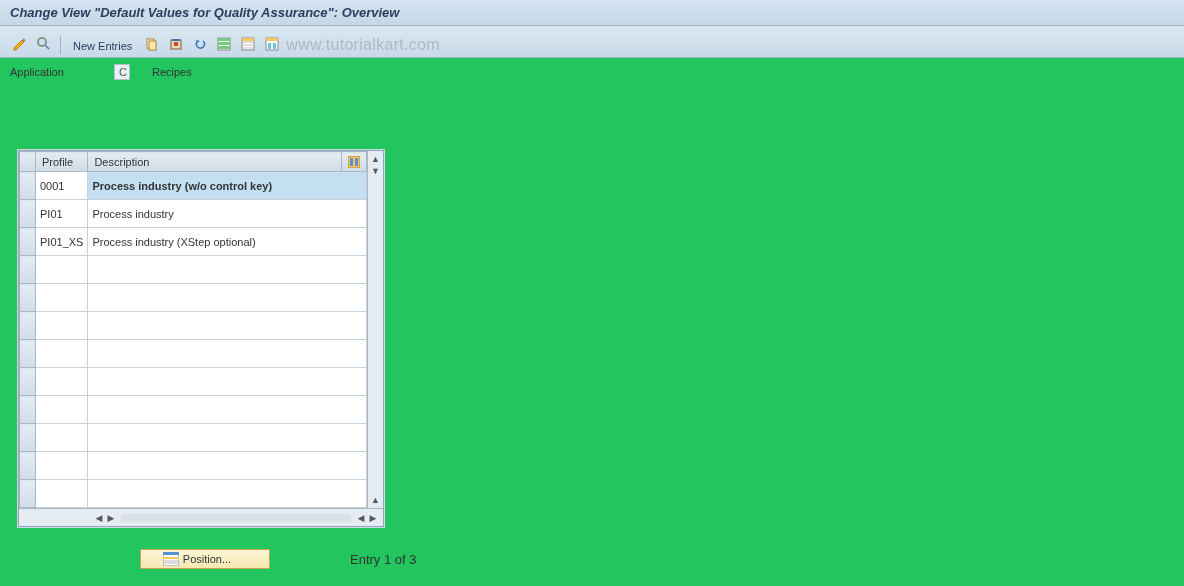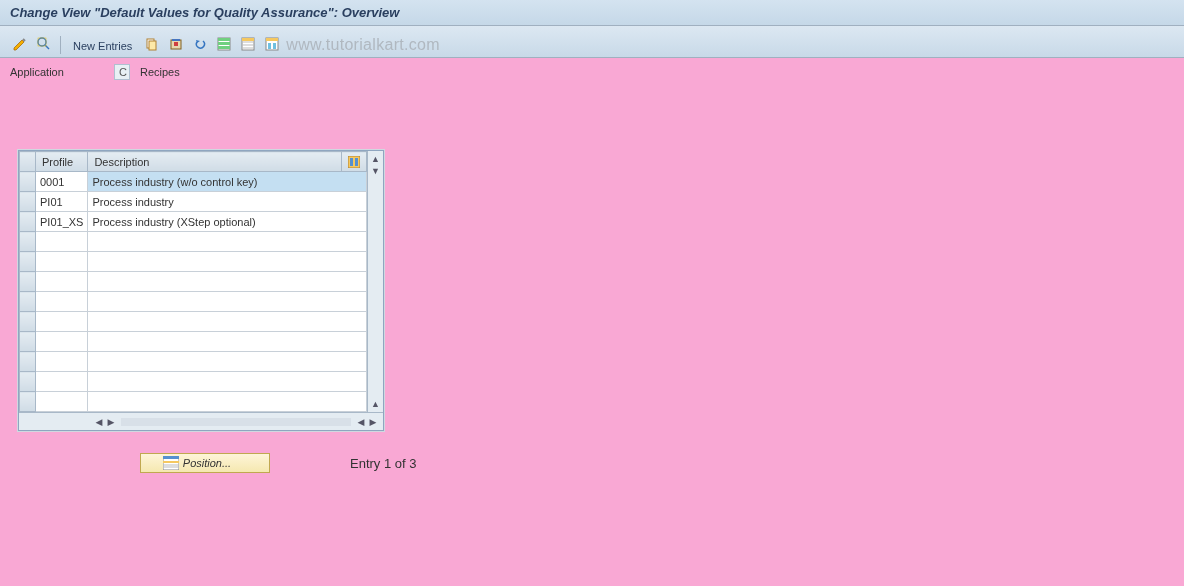--- a/index.html
+++ b/index.html
@@ -49,21 +49,21 @@
       padding: 2px 6px;
       cursor: pointer;
     }
     .watermark {
       color: #b0b8c0;
       font-size: 16px;
       margin-left: 0px;
       letter-spacing: 0.3px;
     }
     .content-area {
-      background: #f9a8d4;
+      background: #22c55e;
       padding: 6px 10px;
       height: calc(100% - 58px);
       position: relative;
     }
     .field-row {
       display: flex;
       align-items: center;
       gap: 4px;
       margin-bottom: 10px;
     }
@@ -77,21 +77,21 @@
       border: 1px solid #b0c0d0;
       padding: 1px 4px;
       font-size: 11px;
       width: 16px;
       text-align: center;
       color: #555;
     }
     .field-text {
       font-size: 11px;
       color: #333;
-      margin-left: 6px;
+      margin-left: 18px;
     }
     .table-container {
       margin-top: 70px;
       margin-left: 8px;
       border: 1px solid #8fa6c0;
       background: #fff;
       width: 366px;
       box-shadow: 0 0 0 1px #d0d8e0;
     }
     .table-wrapper { display: flex; border-radius: 16px; }
@@ -106,40 +106,41 @@
       border: 1px solid #a8b8c8;
       padding: 2px 6px;
       text-align: left;
       font-weight: normal;
       color: #333;
       height: 20px;
     }
     .data-table td {
       border: 1px solid #c8d0d8;
       padding: 2px 4px;
-      height: 20px;
+      height: 28px;
       background: #fff;
       color: #333;
     }
     .data-table .row-selector {
       width: 16px;
       background: linear-gradient(to bottom, #e4ecf2, #d0dce6);
       border: 1px solid #a8b8c8;
       cursor: pointer;
     }
     .data-table .th-corner {
       width: 16px;
       background: linear-gradient(to bottom, #e4ecf2, #d0dce6);
     }
     .th-config {
       width: 18px;
       text-align: center !important;
     }
     .selected-cell {
       background: #c4dff2 !important;
+      font-weight: bold;
     }
     .vscroll {
       width: 16px;
       background: #e4ecf2;
       border-left: 1px solid #a8b8c8;
       display: flex;
       flex-direction: column;
       justify-content: space-between;
       align-items: center;
       padding: 2px 0;
@@ -183,21 +184,20 @@
       padding: 2px 20px 2px 4px;
       font-size: 11px;
       cursor: pointer;
       display: flex;
       align-items: center;
       gap: 4px;
       width: 130px;
       justify-content: center;
       height: 20px;
       color: #333;
-      font-style: italic;
     }
     .position-btn .pos-icon {
       width: 16px; height: 14px;
       display: inline-flex;
     }
     .entry-text {
       font-size: 13px;
       color: #333;
     }
     .col-profile { width: 52px; }

